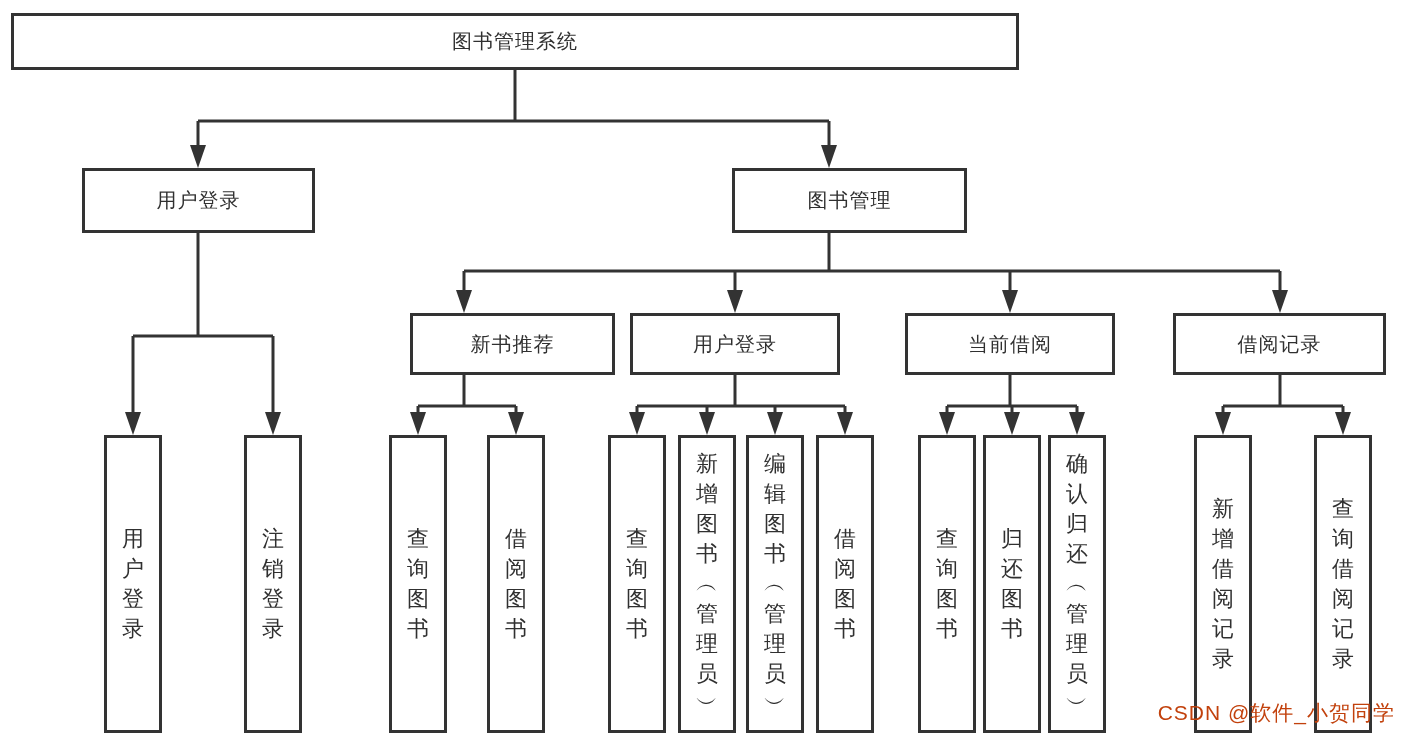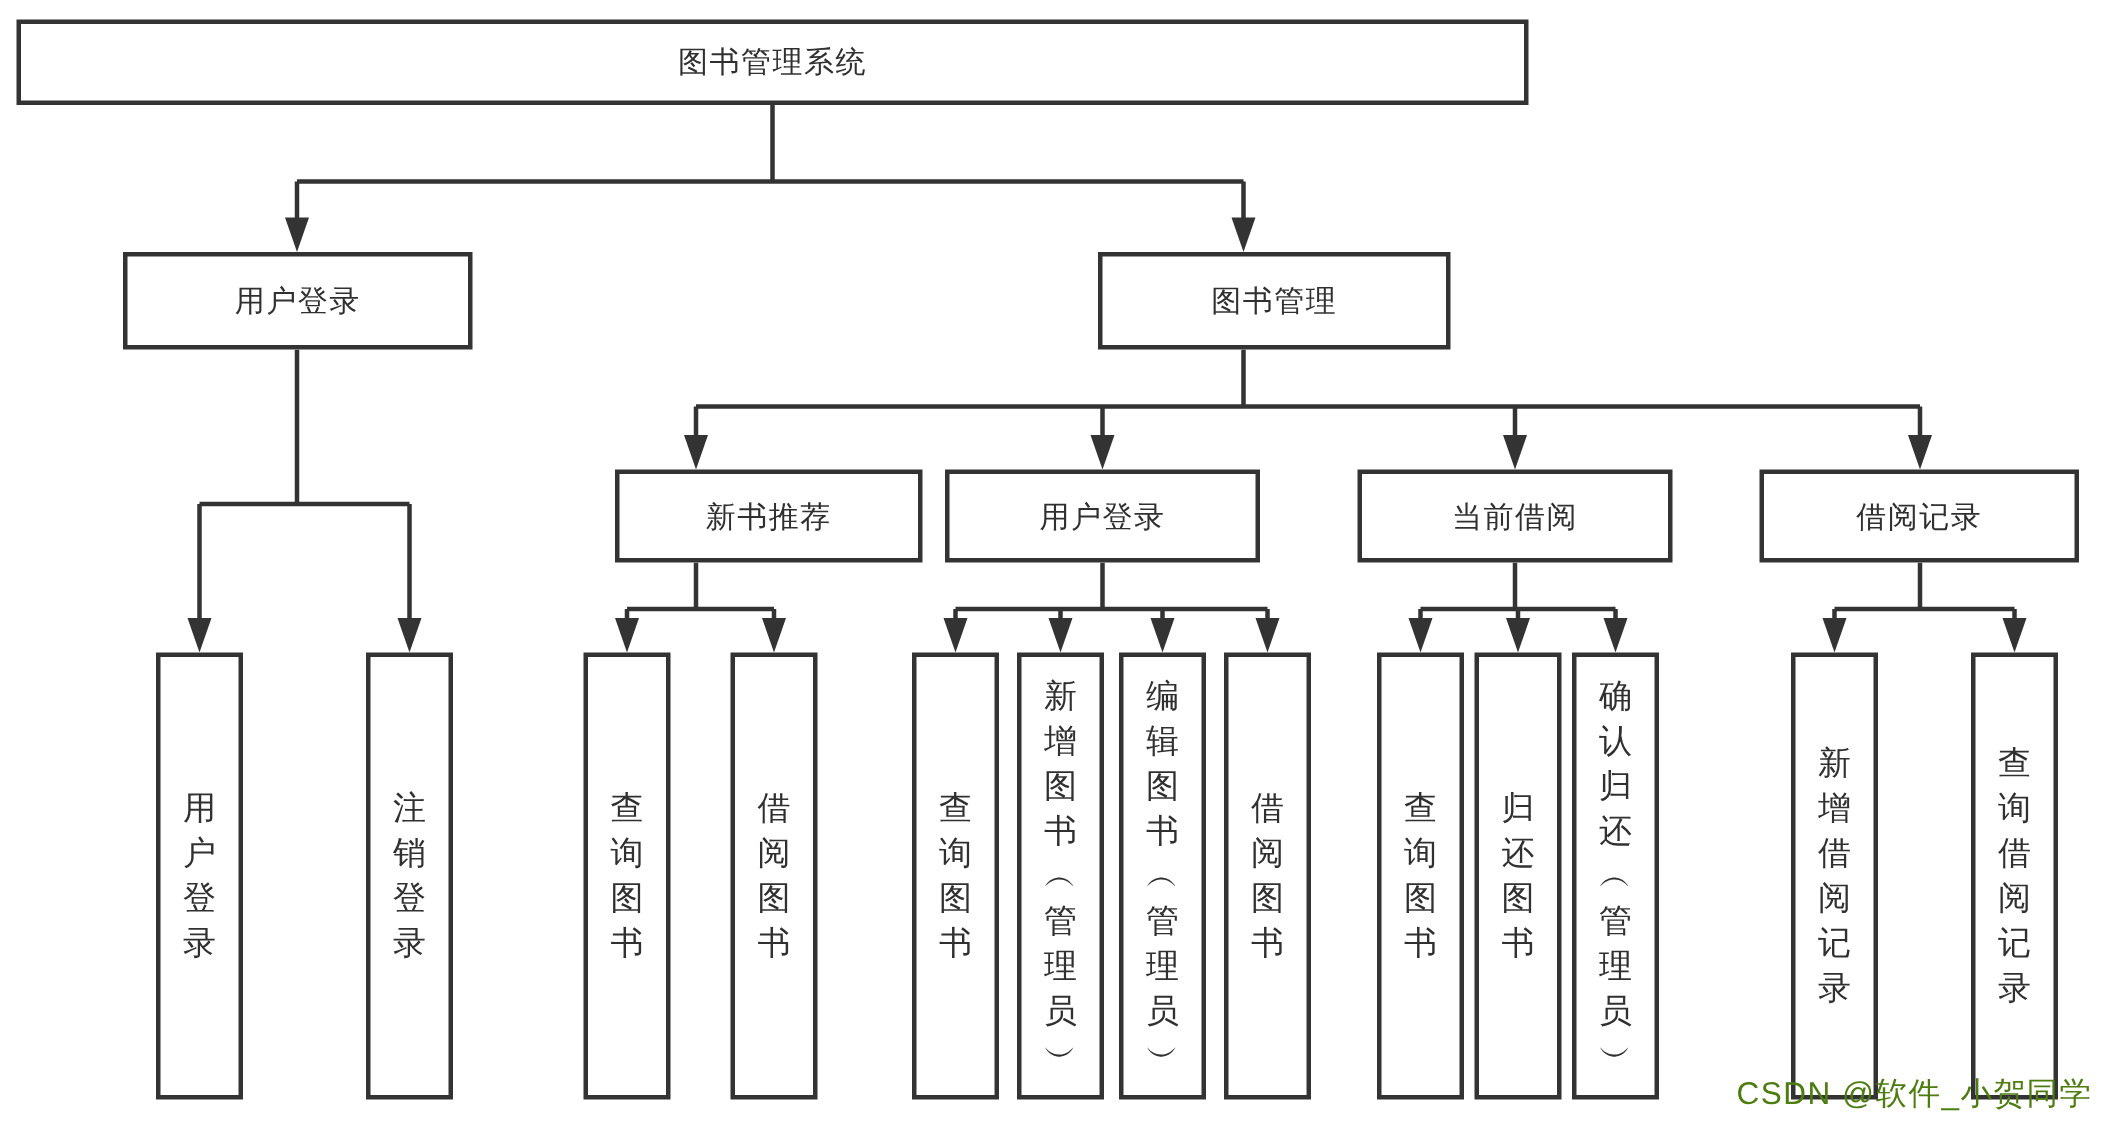--- a/index.html
+++ b/index.html
@@ -9,22 +9,22 @@
   }
   svg.wires{position:absolute;left:0;top:0;z-index:1;}
   .node{
     position:absolute;box-sizing:border-box;background:#fff;border:3px solid #333;
     display:flex;align-items:center;justify-content:center;z-index:2;
   }
   .hlabel{font-size:20px;letter-spacing:1px;white-space:nowrap;}
   .vlabel{display:flex;flex-direction:column;align-items:center;justify-content:center;}
   .vchar{font-size:22px;line-height:30px;height:30px;text-align:center;}
   .watermark{
-    position:absolute;right:10px;bottom:4px;z-index:3;
-    font-size:21px;color:#4d7c0f;letter-spacing:1px;white-space:nowrap;
+    position:absolute;right:10px;bottom:20px;z-index:3;
+    font-size:21px;color:#c2410c;letter-spacing:1px;white-space:nowrap;
   }
 </style>
 </head>
 <body>
 
 <div class="canvas">
 
   <svg class="wires" width="1405" height="747" viewBox="0 0 1405 747">
     <g stroke="#333" stroke-width="3" fill="none">
 

